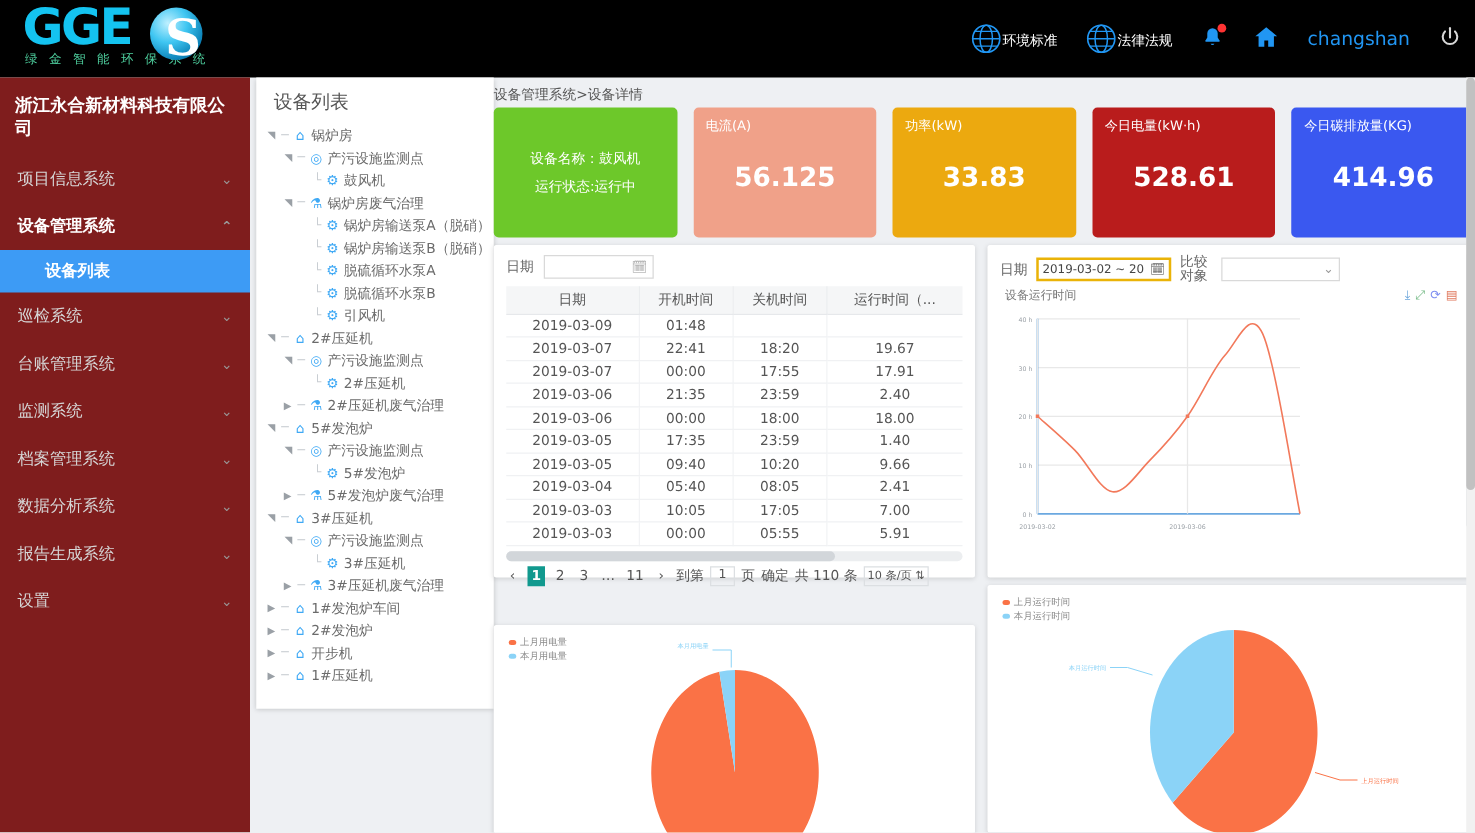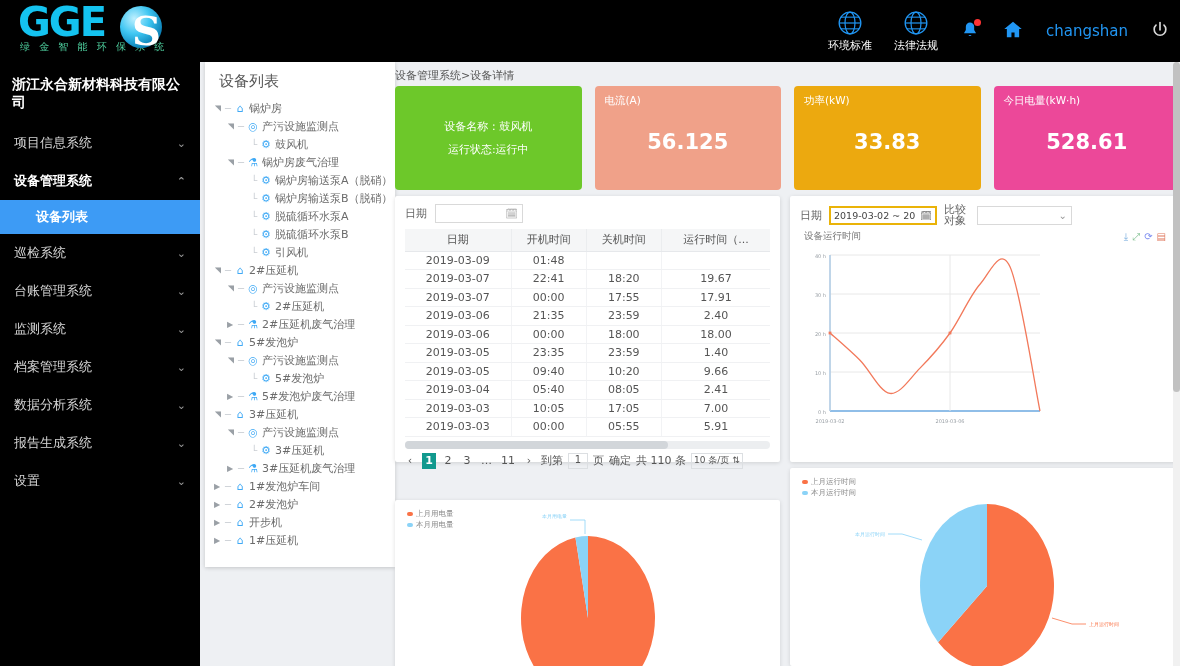--- a/index.html
+++ b/index.html
@@ -24,29 +24,29 @@
     position:absolute; left:110px; top:4px; width:42px; height:42px; border-radius:50%;
     background:radial-gradient(circle at 34% 30%, #bff0ff 0%, #3fc6f2 38%, #0a7fb5 75%, #05465f 100%);
   }
   .logo-s {
     position:absolute; left:122px; top:5px; font-size:40px; color:#fff; font-weight:bold;
     font-family:"DejaVu Serif","Liberation Serif",serif;
   }
   .logo-sub { font-size:10px; color:#4fd2a0; letter-spacing:3px; padding-left:10px; margin-top:-2px; }
 
   .topnav { position:absolute; right:10px; top:0; height:62px; display:flex; align-items:center; gap:22px; }
-  .tn-item { display:flex; flex-direction:column; align-items:center; justify-content:flex-end; color:#2196f3; cursor:pointer; }
+  .tn-item { display:flex; flex-direction:row; align-items:center; justify-content:flex-end; color:#2196f3; cursor:pointer; }
   .tn-item .lbl { font-size:11px; margin-top:2px; color:#ffffff; }
   .globe { width:26px; height:26px; }
   .tn-user { color:#2196f3; font-size:15px; }
   .bell-wrap { position:relative; }
   .bell-dot { position:absolute; right:-1px; top:-1px; width:7px; height:7px; border-radius:50%; background:#f33; }
 
   
-  .sidebar { position:absolute; left:0; top:62px; width:200px; height:604px; background:#000000; }
+  .sidebar { position:absolute; left:0; top:62px; width:200px; height:604px; background:#7f1d1d; }
   .company { color:#fff; font-size:14px; font-weight:bold; padding:14px 12px 12px 12px; }
   .menu-item {
     display:flex; align-items:center; justify-content:space-between;
     height:38px; padding:0 14px; color:#d6d6d6; font-size:13px; cursor:pointer;
   }
   .menu-item.open { color:#fff; font-weight:bold; }
   .menu-item .chev { color:#9a9a9a; font-size:11px; }
   .submenu-item {
     height:34px; display:flex; align-items:center; padding-left:36px;
     background:#3d9bf5; color:#fff; font-size:13px; font-weight:bold; cursor:pointer;
@@ -390,23 +390,27 @@
         <div class="srow">运行状态:运行中</div>
       </div>
       <div class="card" style="background: rgb(240, 161, 137);">
         <div class="ctitle">电流(A)</div>
         <div class="cval">56.125</div>
       </div>
       <div class="card" style="background: rgb(236, 169, 15);">
         <div class="ctitle">功率(kW)</div>
         <div class="cval">33.83</div>
       </div>
-      <div class="card" style="background: #ec4899;">
+      <div class="card" style="background: #b91c1c;">
         <div class="ctitle">今日电量(kW·h)</div>
         <div class="cval">528.61</div>
+      </div>
+      <div class="card" style="background: rgb(58, 88, 240);">
+        <div class="ctitle">今日碳排放量(KG)</div>
+        <div class="cval">414.96</div>
       </div>
     </div>
 
   <div class="panel tbl-panel">
     <div class="filter-row">
       <span>日期</span>
       <div class="date-input">
         <span>🗓</span>
       </div>
     </div>
@@ -445,21 +449,21 @@
             <td>2.40</td>
           </tr>
           <tr>
             <td>2019-03-06</td>
             <td>00:00</td>
             <td>18:00</td>
             <td>18.00</td>
           </tr>
           <tr>
             <td>2019-03-05</td>
-            <td>23:35</td>
+            <td>17:35</td>
             <td>23:59</td>
             <td>1.40</td>
           </tr>
           <tr>
             <td>2019-03-05</td>
             <td>09:40</td>
             <td>10:20</td>
             <td>9.66</td>
           </tr>
           <tr>

